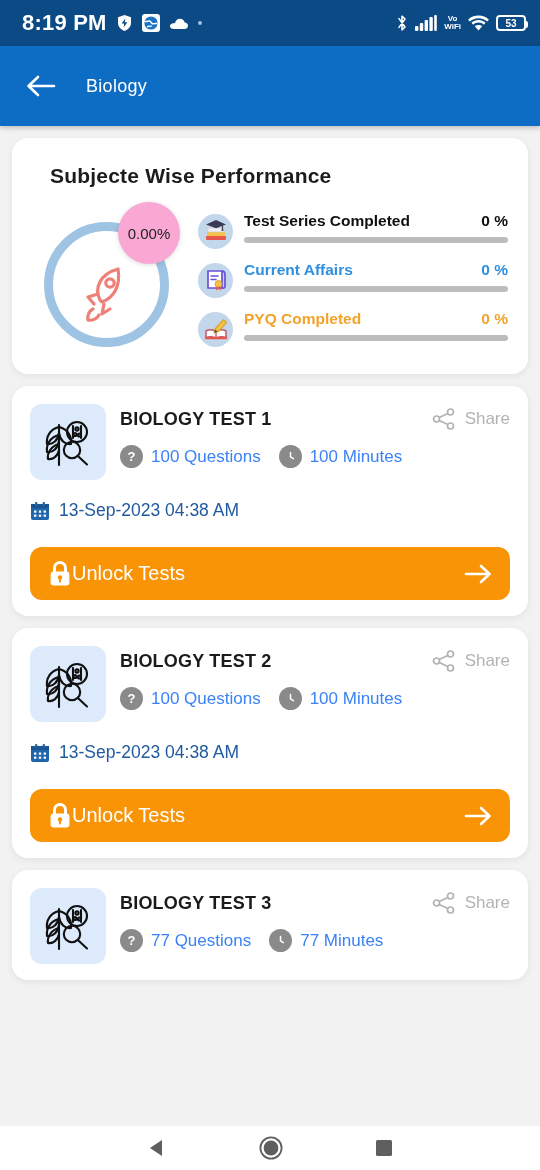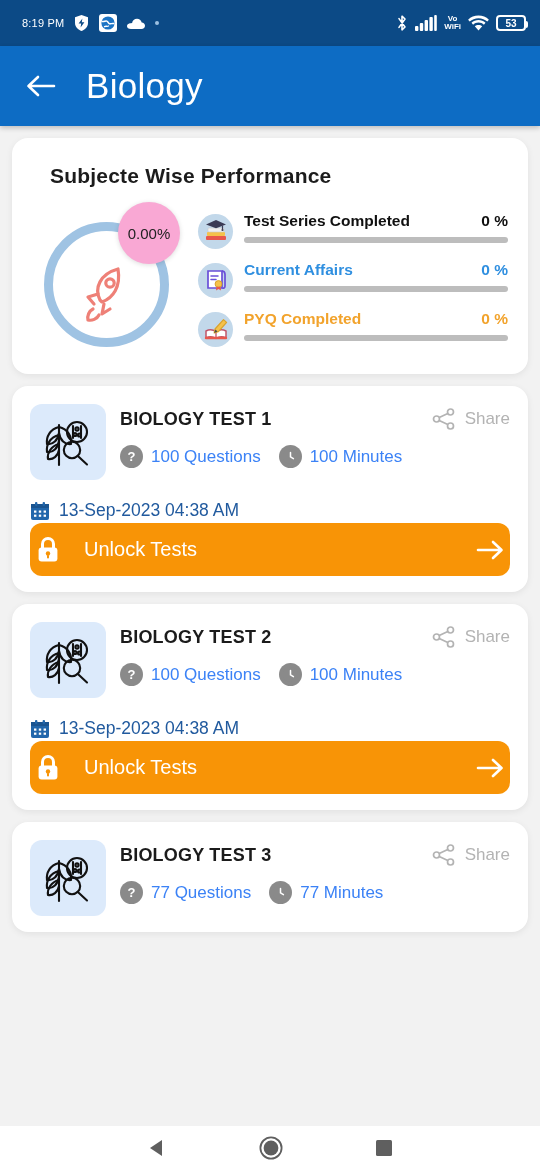--- a/index.html
+++ b/index.html
@@ -11,21 +11,21 @@
     position:relative;
   }
 
   
   .statusbar{
     height:46px; background:#0c4a86; color:#fff;
     display:flex; align-items:center; justify-content:space-between;
     padding:0 14px 0 22px;
   }
   .sb-left{ display:flex; align-items:center; gap:9px; }
-  .sb-time{ font-size:11px; font-weight:normal; letter-spacing:.2px; }
+  .sb-time{ font-size:22px; font-weight:bold; letter-spacing:.2px; }
   .sb-right{ display:flex; align-items:center; gap:7px; }
   .ico{ display:inline-flex; align-items:flex-start; justify-content:center; }
   .dot-tiny{ width:4px; height:4px; border-radius:50%; background:#9dc1e2; }
   .batt{
     width:30px; height:16px; border:2px solid #fff; border-radius:4px;
     display:flex; align-items:center; justify-content:center;
     font-size:10px; font-weight:bold; position:relative;
   }
   .batt:after{
     content:""; position:absolute; right:-4px; top:4px;
@@ -33,21 +33,21 @@
   }
   .vowifi{ font-size:8px; line-height:8px; font-weight:bold; text-align:center; }
 
   
   .appbar{
     height:80px; background:#0d6cc4; color:#fff;
     display:flex; align-items:center; padding:0 26px; gap:30px;
     box-shadow:0 2px 5px rgba(0,0,0,.22);
     position:relative; z-index:5;
   }
-  .appbar-title{ font-size:35px; font-weight:500; letter-spacing:.3px; }
+  .appbar-title{ font-size:18px; font-weight:500; letter-spacing:.3px; }
 
   
   .content{
     position:absolute; top:126px; left:0; right:0; bottom:44px;
     background:#f2f2f2; overflow:hidden;
   }
   .card{
     background:#fff; border-radius:16px; margin:12px 12px 0 12px;
     box-shadow:0 2px 7px rgba(0,0,0,.07);
   }
@@ -100,22 +100,22 @@
   .meta{ display:flex; align-items:center; gap:8px; }
   .meta-badge{
     width:23px; height:23px; border-radius:50%; background:#8a8a8a;
     color:#fff; font-size:13px; font-weight:bold;
     display:flex; align-items:center; justify-content:center; flex:none;
   }
   .meta-txt{ font-size:17px; color:#3b82f6; }
   .t-date{ display:flex; align-items:center; gap:9px; margin-top:20px; }
   .t-date-txt{ font-size:17.5px; color:#215a9e; }
   .unlock{
-    margin-top:2px; height:53px; border-radius:12px; background:#f89406;
-    display:flex; align-items:center; padding:0 6px; gap:24px;
+    margin-top:26px; height:53px; border-radius:12px; background:#f89406;
+    display:flex; align-items:center; padding:0 18px; gap:0;
     border:none; width:100%; cursor:pointer;
   }
   .unlock-txt{ flex:1; text-align:left; font-size:20px; color:#fff; }
 
   
   .navbar{
     position:absolute; left:0; right:0; bottom:0; height:44px; background:#fff;
     display:flex; align-items:center; justify-content:space-around; padding:0 100px;
   }
 </style>

